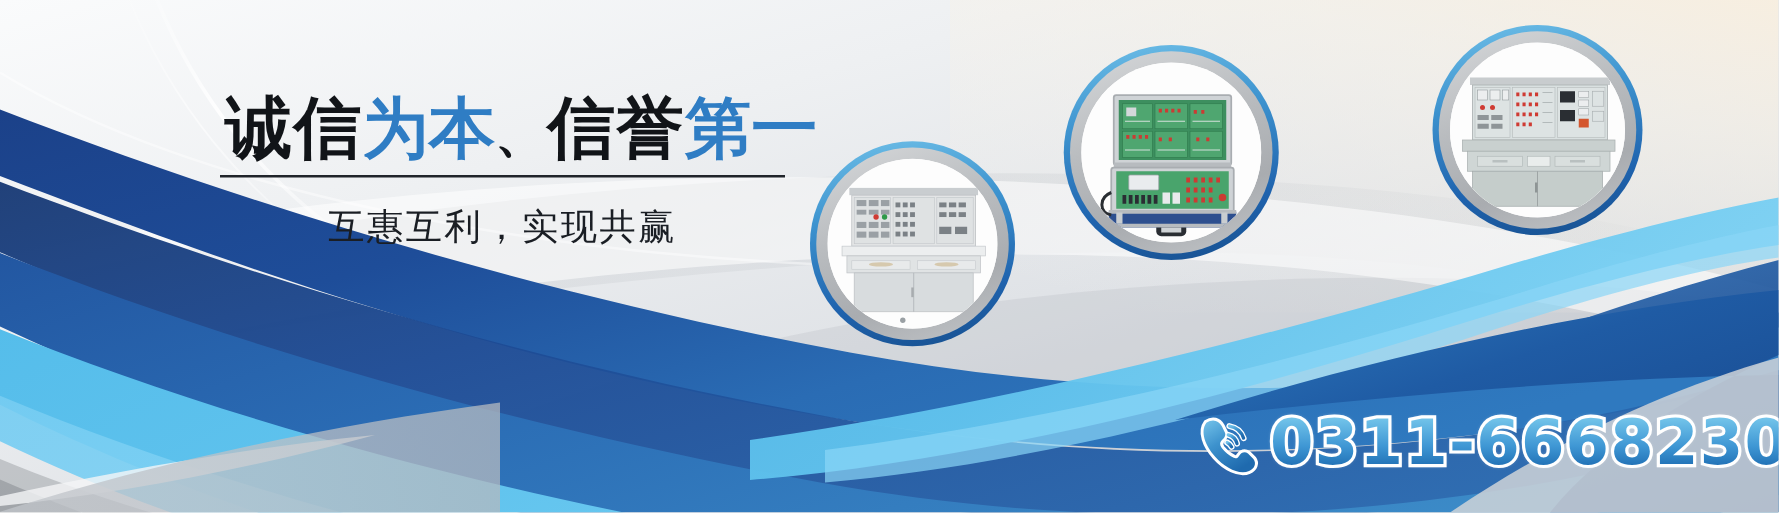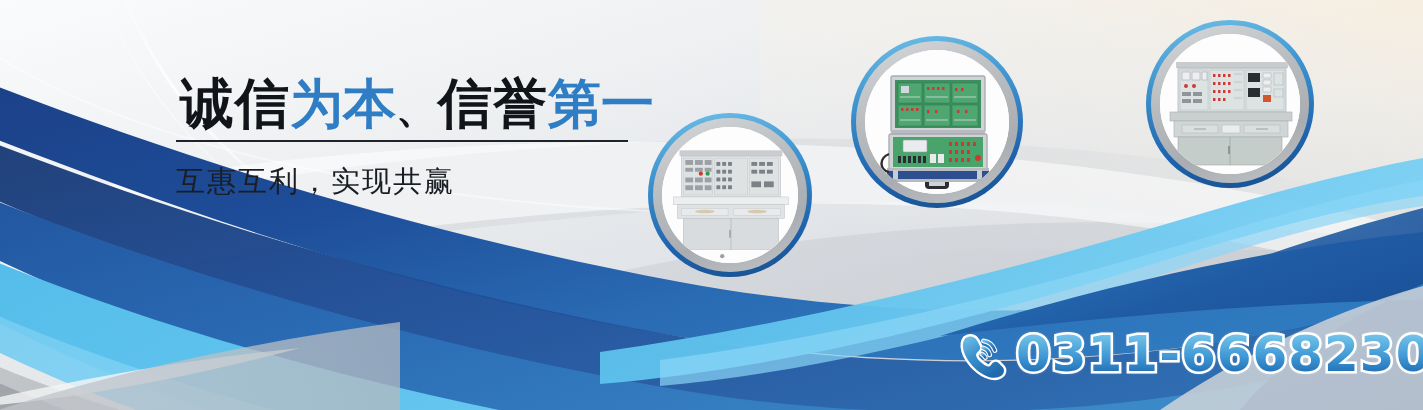--- a/index.html
+++ b/index.html
@@ -59,21 +59,21 @@
   }
   .divider {
     height: 2px;
     background: #20242a;
     width: 452px;
     margin-top: 6px;
   }
   .subtitle {
     margin: 0;
     padding-top: 20px;
-    text-align: left;
+    text-align: center;
     font-size: 29px;
     color: #1a1e24;
     letter-spacing: 2px;
     white-space: nowrap;
     font-weight: 400;
   }
 
   
   .circle {
     position: absolute;

